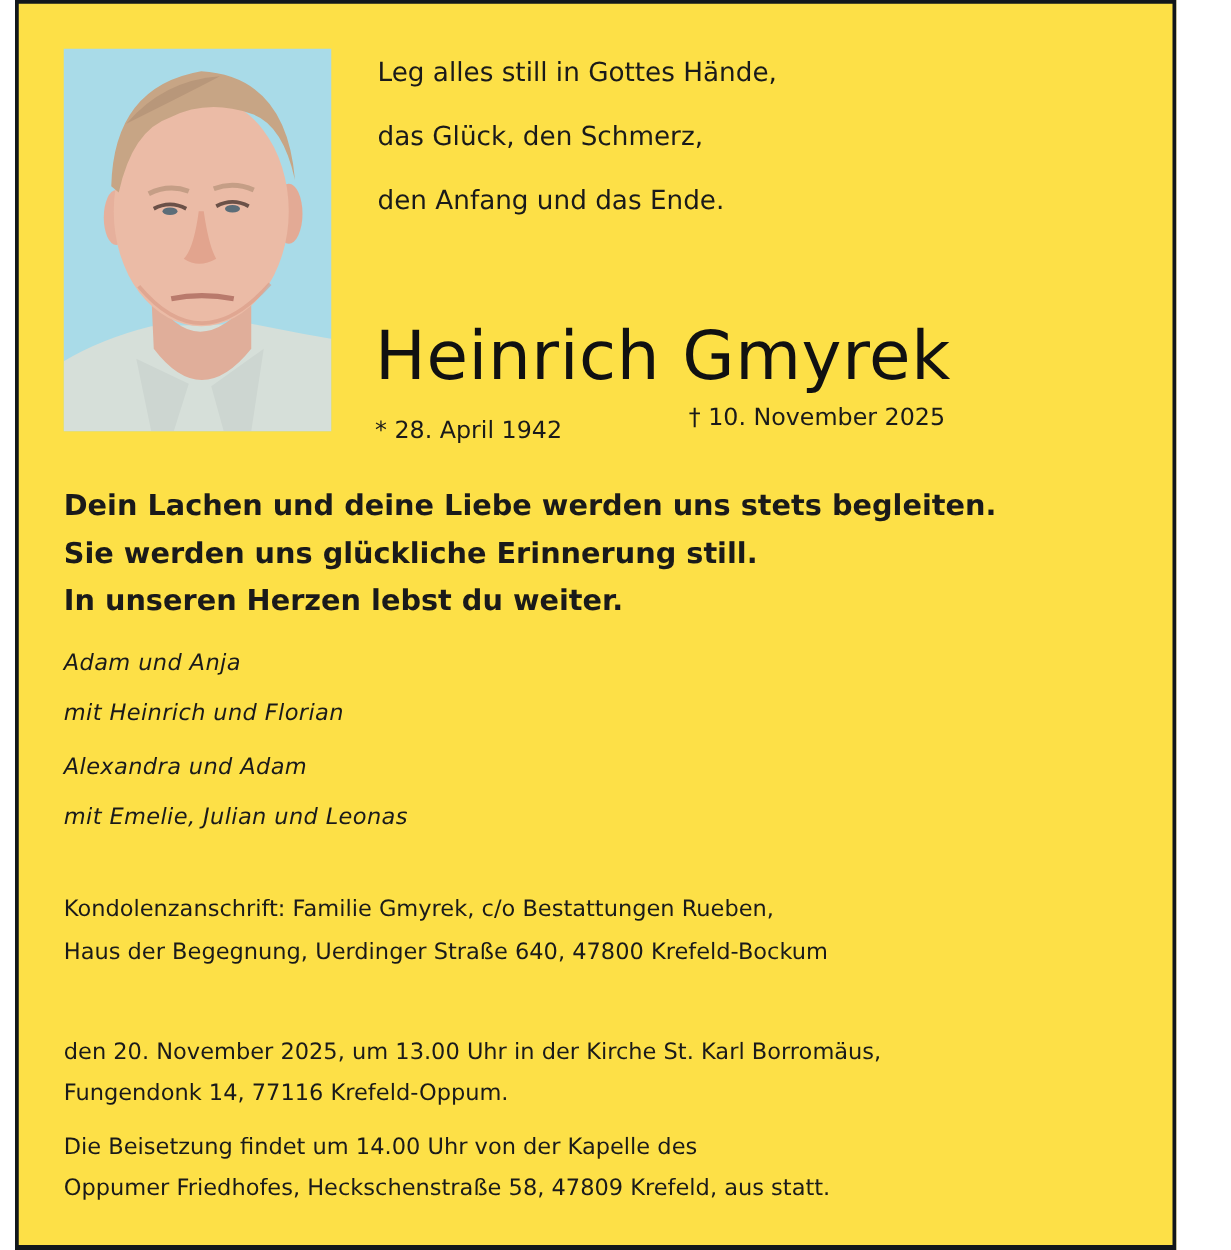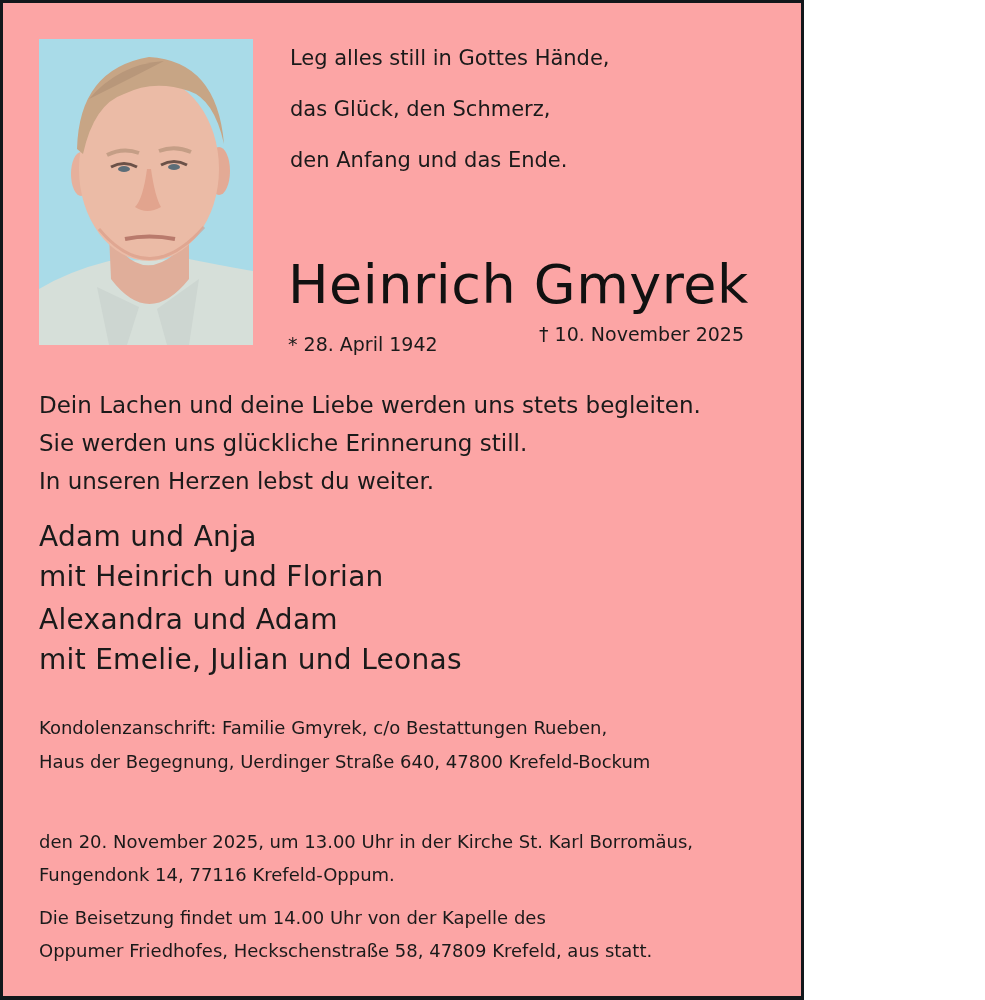--- a/index.html
+++ b/index.html
@@ -1,29 +1,29 @@
 <!DOCTYPE html>
 <html><head>
   <meta charset="utf-8">
   <style>
     html, body { margin: 0; padding: 0; background: #ffffff; }
     body { width: 985px; height: 1000px; position: relative; overflow: hidden; }
     .frame {
-      position: absolute; left: 0; top: 0; width: 804px; height: 1000px;
+      position: absolute; left: 12px; top: 0; width: 929px; height: 1000px;
       box-sizing: border-box; border: 3px solid #12171b; border-bottom-width: 4px;
-      background: #fca5a5;
+      background: #fde047;
     }
     .txt { position: absolute; white-space: nowrap; color: #1a1a1a;
       font-family: "DejaVu Sans", "Liberation Sans", sans-serif; letter-spacing: 0; }
     .photo { position: absolute; left: 36px; top: 36px; width: 214px; height: 306px; overflow: hidden; background: #a9dbe8; }
     .poem { font-size: 21px; left: 287px; }
     .name { font-size: 54px; left: 285px; top: 250px; letter-spacing: 0.5px; color: #111; }
     .dates { font-size: 19px; top: 320px; }
-    .quote { font-size: 23px; left: 36px; }
-    .family { font-size: 28px; left: 36px; letter-spacing: 0.3px; }
+    .quote { font-size: 23px; left: 36px; font-weight: bold; }
+    .family { font-size: 18px; left: 36px; letter-spacing: 0.3px; font-style: italic; }
     .info { font-size: 18px; left: 36px; }
   </style>
 </head>
 <body>
 
 <div class="frame">
 
   <div class="photo">
     <svg width="214" height="306" viewBox="0 0 214 306" xmlns="http://www.w3.org/2000/svg">
       <rect width="214" height="306" fill="#a9dbe8"></rect>

